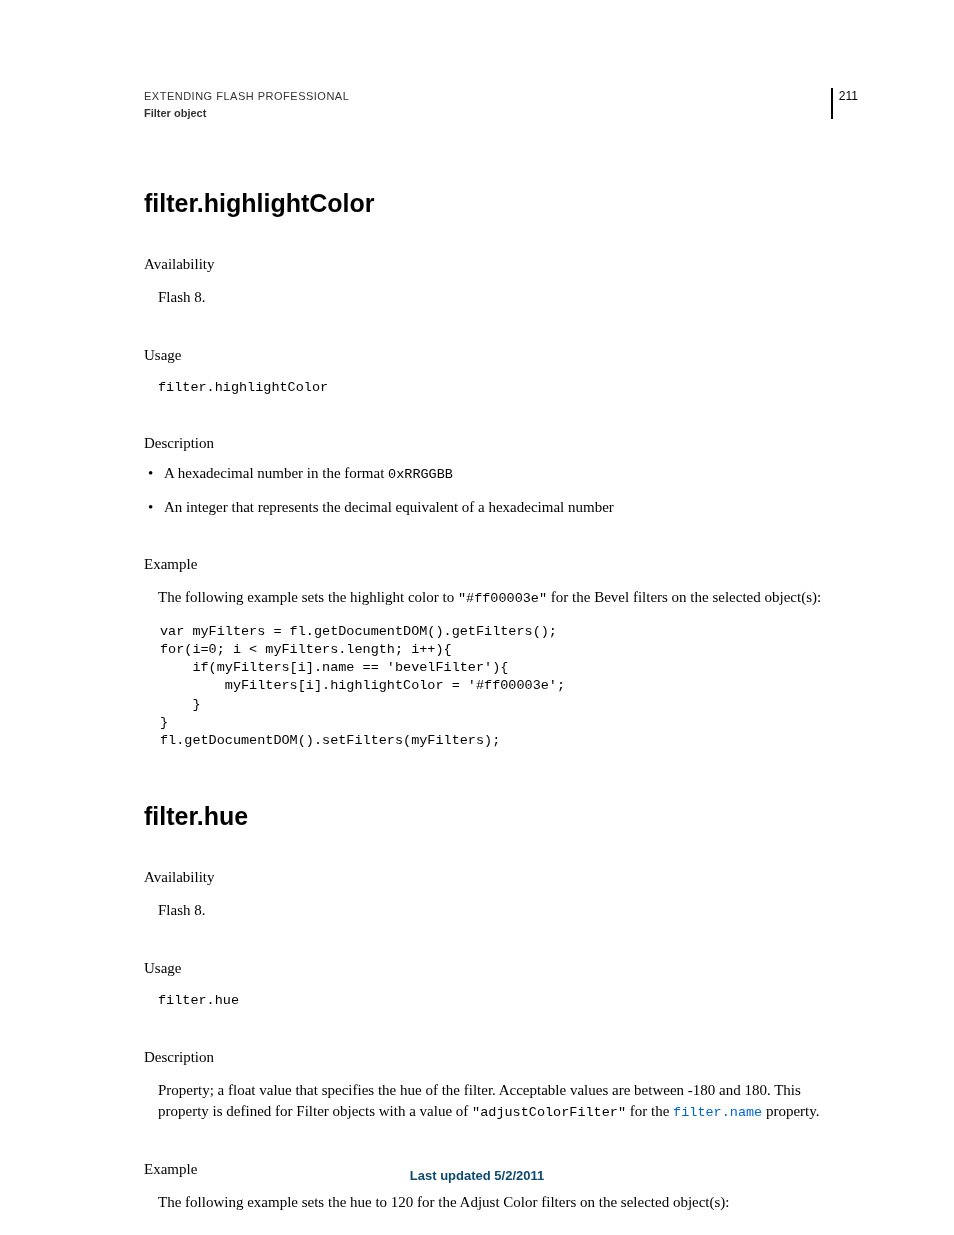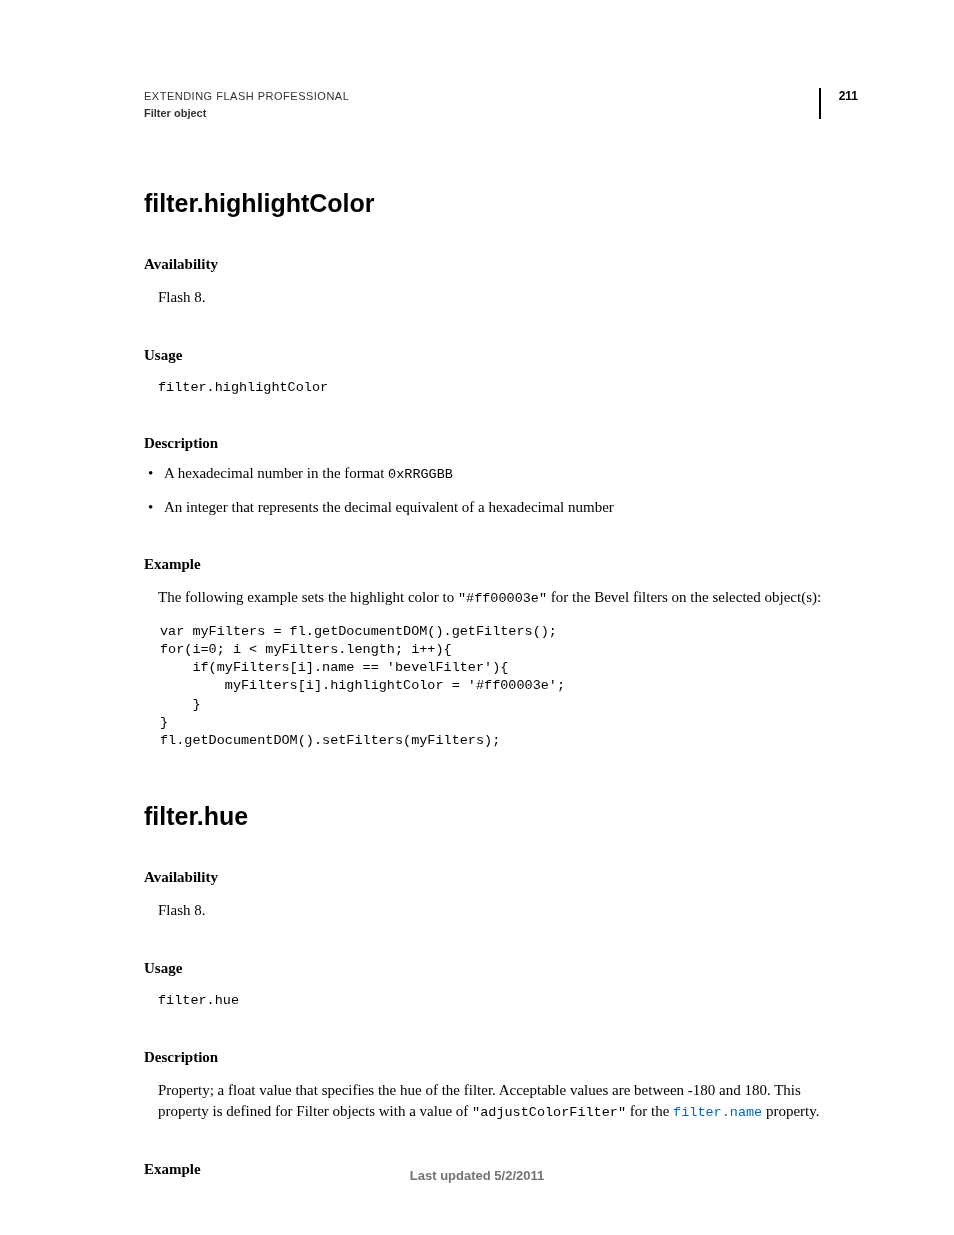--- a/index.html
+++ b/index.html
@@ -32,35 +32,35 @@
   }
   .header-breadcrumb {
     letter-spacing: 0.5px;
   }
   .header-section {
     font-weight: 700;
   }
   .header-right {
     font-family: "Myriad Pro", "Helvetica Neue", Arial, sans-serif;
     font-size: 12px;
-    font-weight: 700;
-    padding-left: 18px;
+    font-weight: 400;
+    padding-left: 6px;
     border-left: 2px solid #000;
     line-height: 1.4;
     padding-bottom: 14px;
   }
   h1.api-title {
     font-family: "Myriad Pro", "Helvetica Neue", Arial, sans-serif;
     font-weight: 700;
     font-size: 25px;
     margin: 0 0 28px 0;
     color: #000;
   }
   .subhead {
-    font-weight: 700;
+    font-weight: 400;
     font-size: 15px;
     margin-top: 38px;
     margin-bottom: 2px;
   }
   .body-text {
     font-size: 15px;
     line-height: 1.45;
     margin: 14px;
   }
   .code {
@@ -107,21 +107,21 @@
   }
   .footer {
     position: absolute;
     bottom: 52px;
     left: 0;
     width: 100%;
     text-align: center;
     font-family: "Myriad Pro", "Helvetica Neue", Arial, sans-serif;
     font-size: 13px;
     font-weight: 700;
-    color: #737373;
+    color: #0c4a6e;
   }
 </style>
 </head>
 <body>
 
 <div class="page">
 
   <div class="header">
     <div class="header-left">
       <div class="header-breadcrumb">EXTENDING FLASH PROFESSIONAL</div>
@@ -170,15 +170,16 @@
 
   <div class="subhead">Usage</div>
   <p class="body-text code">filter.hue</p>
 
   <div class="subhead">Description</div>
   <p class="body-text">
     <span>Property; a float value that specifies the hue of the filter. Acceptable values are between -180 and 180. This property is defined for Filter objects with a value of </span><span class="code">"adjustColorFilter"</span><span> for the </span><a href="#" class="link">filter.name</a><span> property.</span>
   </p>
 
   <div class="subhead">Example</div>
+  <p class="body-text">The following example sets the hue to 120 for the Adjust Color filters on the selected object(s):</p>
 
   <div class="footer">Last updated 5/2/2011</div>
 </div>
 
 </body></html>

